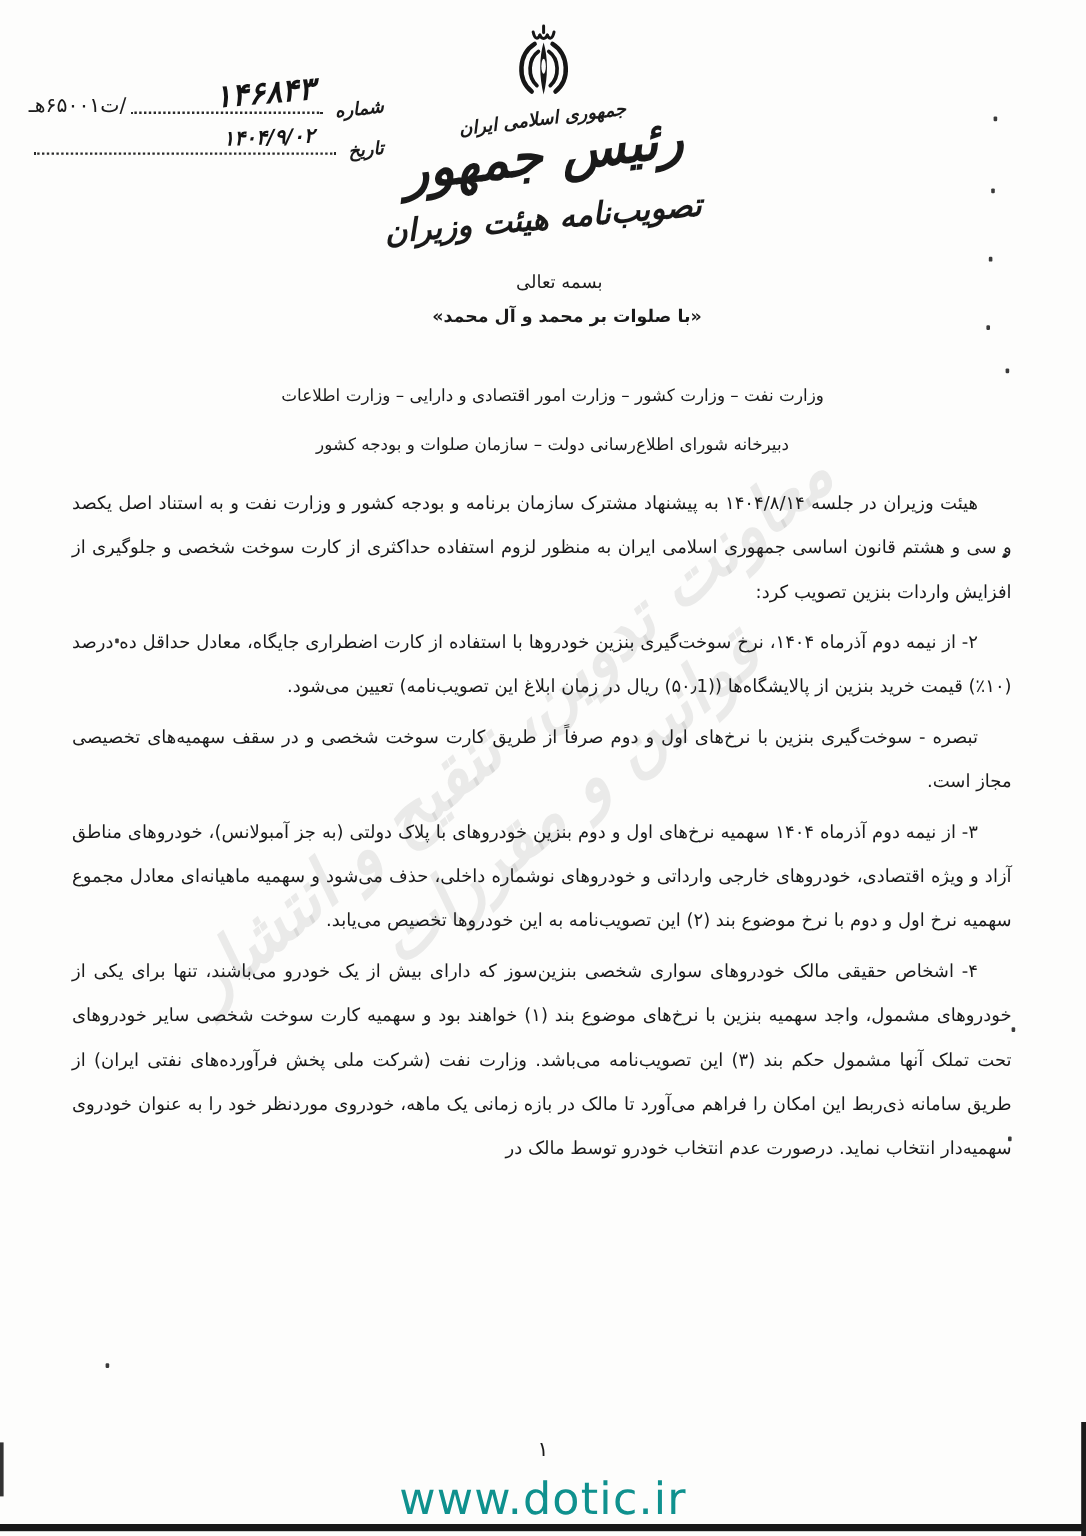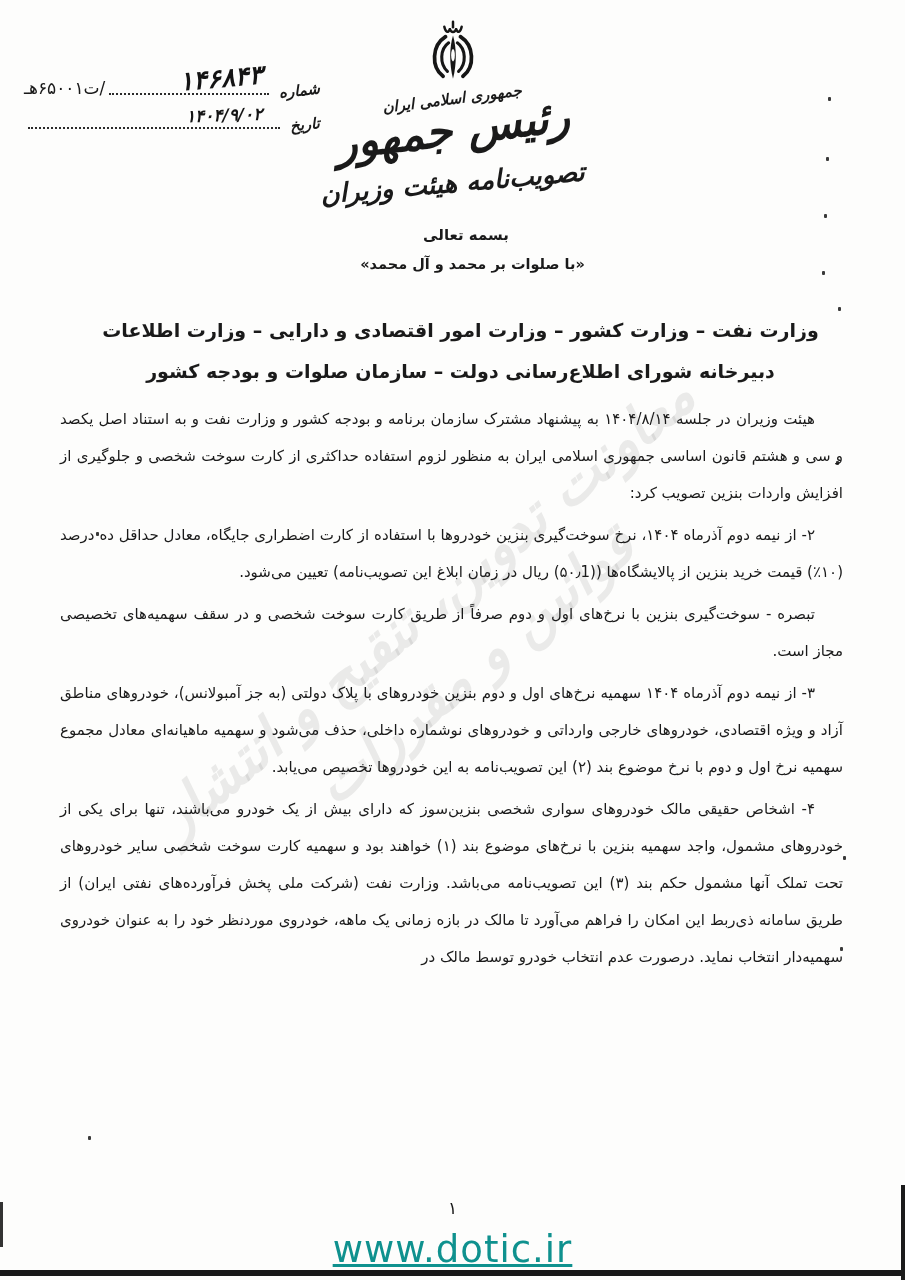--- a/index.html
+++ b/index.html
@@ -22,42 +22,42 @@
   .stamp{position:absolute;top:66px;left:24px;width:296px;font-size:15px;}
   .stamp-row{position:relative;display:flex;align-items:flex-end;height:34px;}
   .stamp-label{font-weight:bold;font-style:italic;transform:rotate(-6deg);padding-left:6px;white-space:nowrap;}
   .dots{flex:1;position:relative;border-bottom:2px dotted #2a2a2a;margin:0 4px 5px 4px;height:0;}
   .hand{position:absolute;font-weight:bold;font-style:italic;white-space:nowrap;color:#141414;}
   .hand.number{top:-30px;right:6px;font-size:26px;transform:rotate(-5deg);letter-spacing:2px;}
   .hand.date{top:-22px;right:18px;font-size:17px;transform:rotate(-2deg);letter-spacing:1px;}
   .suffix{font-size:17px;white-space:nowrap;margin-bottom:2px;}
 
   
-  .besmeleh{top:226px;font-size:15px;font-weight:bold;padding-left:27px;}
+  .besmeleh{top:226px;font-size:15px;font-weight:normal;padding-left:27px;}
   .salawat{top:256px;font-size:14.5px;font-weight:bold;padding-left:40px;}
-  .addressees{top:310px;font-size:19px;font-weight:bold;line-height:41px;padding-left:16px;}
+  .addressees{top:310px;font-size:14px;font-weight:normal;line-height:41px;padding-left:16px;}
 
   
   .doc-body{position:absolute;top:401px;right:62px;left:60px;z-index:2;}
   .doc-body p{
     margin:0 0 5px 0;font-size:15px;line-height:37px;
     text-align:justify;text-align-last:right;text-indent:28px;
   }
 
   
   .watermark{
     position:absolute;top:560px;left:30px;width:840px;z-index:1;
     transform:rotate(-40deg);text-align:center;
     font-size:56px;line-height:76px;font-weight:bold;font-style:italic;
     color:rgba(70,70,70,0.10);pointer-events:none;
   }
 
   
   .page-num{top:1198px;font-size:17px;}
-  .site-url{top:1228px;font-size:37px;color:#0f918e;letter-spacing:1px;direction:ltr;text-decoration:underline;}
+  .site-url{top:1228px;font-size:37px;color:#0f918e;letter-spacing:1px;direction:ltr;}
 
   
   .edge-bottom{position:absolute;top:1270px;left:0;width:905px;height:6px;background:#181818;}
   .edge-right{position:absolute;top:1185px;right:0;width:4px;height:95px;background:#1b1b1b;}
   .edge-left{position:absolute;top:1202px;left:0;width:3px;height:45px;background:#333;}
   .spk{position:absolute;width:3px;height:4px;background:#3a3a3a;border-radius:1px;}
 </style>
 </head>
 <body>
 

